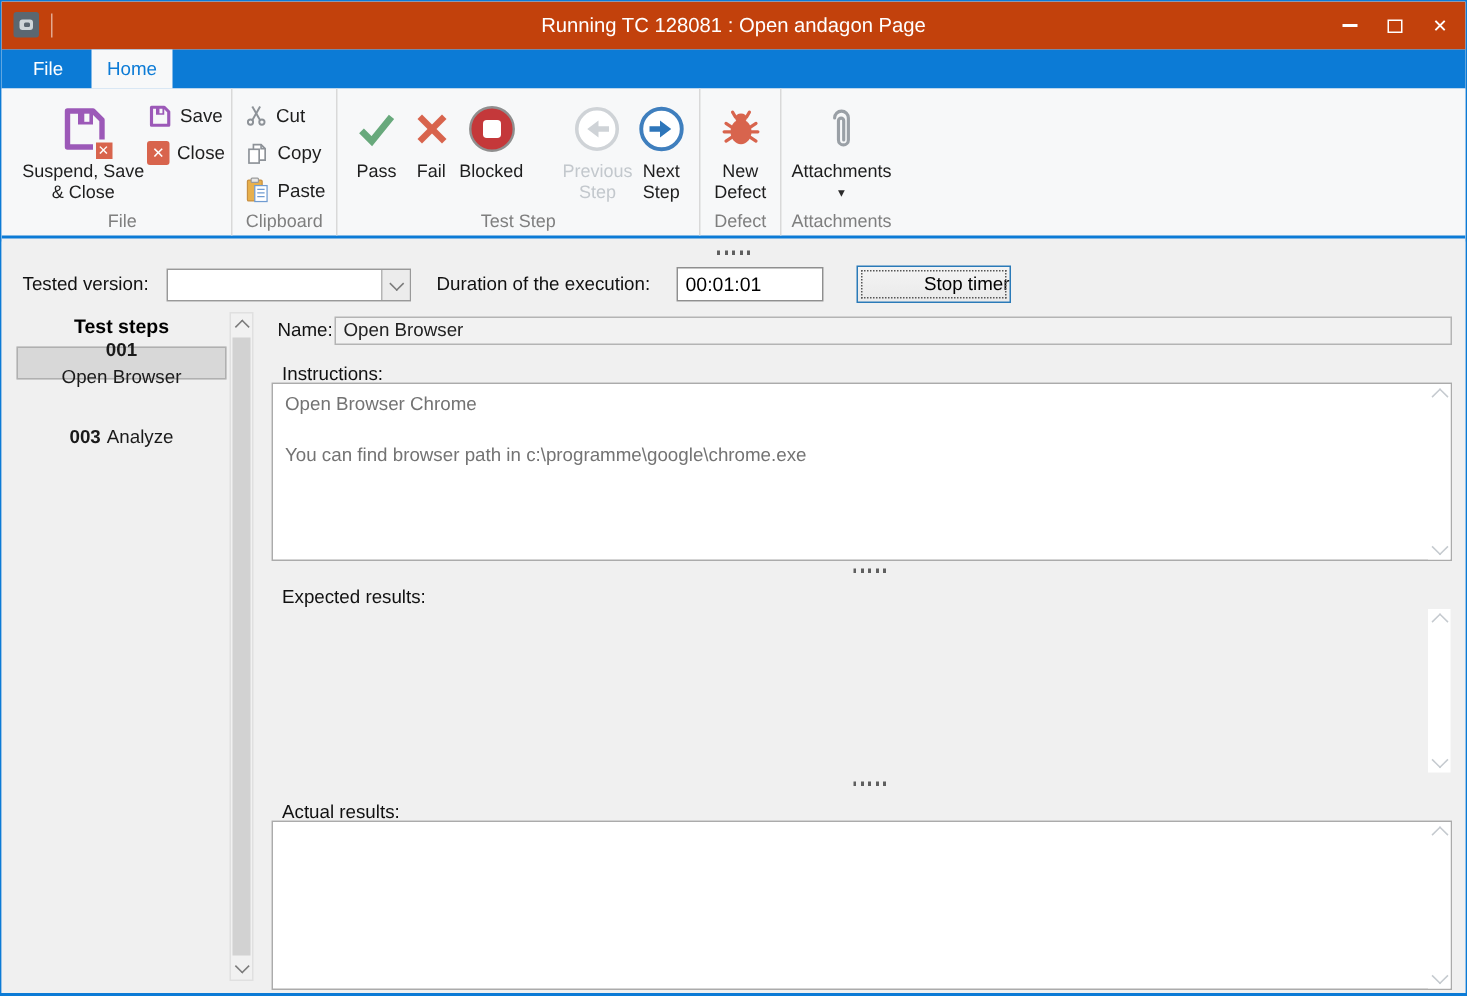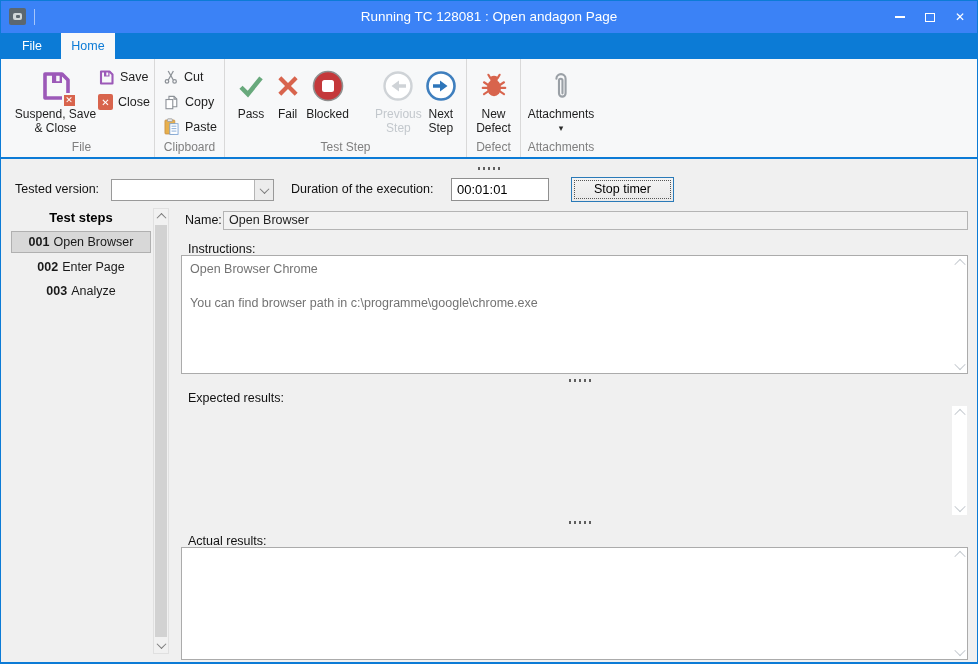--- a/index.html
+++ b/index.html
@@ -1,21 +1,21 @@
 <!DOCTYPE html>
 <html><head>
 <meta charset="utf-8">
 <style>
   * { margin:0; padding:0; box-sizing:border-box; }
   body { font-family:"Liberation Sans","DejaVu Sans",sans-serif; background:#888; }
   .window{ position:relative; width:978px; height:664px; background:#f0f0f0;
            border:1px solid #0c7bd6; border-bottom-width:2px; overflow:hidden; }
 
   
-  .titlebar{ position:absolute; top:0; left:0; right:0; height:32px; background:#3b82f6; }
+  .titlebar{ position:absolute; top:0; left:0; right:0; height:32px; background:#c2410c; }
   .app-icon{ position:absolute; left:8px; top:7px; width:17px; height:17px; background:#5b6770;
              border-radius:2px; }
   .app-icon i{ position:absolute; left:4px; top:5px; width:9px; height:7px; background:#cfd6d9;
                border-radius:2px; }
   .app-icon i::after{ content:""; position:absolute; left:2.5px; top:2px; width:4px; height:3px;
                background:#5b6770; border-radius:1px; }
   .title-sep{ position:absolute; left:33px; top:8px; width:1px; height:16px; background:rgba(255,255,255,.55); }
   .title-text{ position:absolute; left:0; right:0; top:0; height:32px; line-height:32px;
                text-align:center; color:#fff; font-size:13.5px; }
   .win-controls{ position:absolute; right:2px; top:0; height:32px; display:flex; }
@@ -59,31 +59,31 @@
   .flabel{ position:absolute; font-size:12.5px; color:#111; }
   .combo{ position:absolute; left:110px; top:18px; width:163px; height:22px; background:#fff;
           border:1px solid #999; display:flex; }
   .combo .cfield{ flex:1; }
   .combo .cbtn{ width:19px; border-left:1px solid #b5b5b5; background:#ececec;
                 display:flex; align-items:center; justify-content:center; }
   .duration-box{ position:absolute; left:450px; top:17px; width:98px; height:23px; background:#fff;
                  border:1px solid #8f8f8f; font-size:13px; color:#000; line-height:21px; padding-left:5px; }
   .stop-btn{ position:absolute; left:570px; top:16px; width:103px; height:25px;
              background:linear-gradient(#f4f4f4,#e9e9e9); border:1px solid #2a7ab8;
-             font-size:12.5px; color:#000; text-align:center; line-height:23px; }
+             font-size:12.5px; color:#000; text-align:right; line-height:23px; }
   .stop-btn::after{ content:""; position:absolute; inset:2px; border:1px dotted #555; }
 
   
   .steps-panel{ position:absolute; left:8px; top:47px; width:160px; bottom:8px; }
   .steps-header{ position:absolute; left:0; right:16px; top:2px; text-align:center;
                  font-size:13px; font-weight:bold; color:#000; }
   .step-item{ position:absolute; left:2px; right:18px; height:22px; display:flex; align-items:center;
               justify-content:center; gap:4px; font-size:12.5px; color:#1a1a1a; }
   .step-item .num{ font-weight:bold; }
-  .step-item.selected{ background:#d8d8d8; border:1px solid #b0b0b0; }
+  .step-item.selected{ background:#d8d8d8; border:1px solid #b0b0b0;flex-direction:column; }
   .vscroll{ position:absolute; right:0; top:0; bottom:0; width:16px; background:#f1f1f1;
             border:1px solid #e0e0e0; }
   .vscroll .thumb{ position:absolute; left:1px; right:1px; top:16px; bottom:16px; background:#d2d2d2; }
   .sarrow{ position:absolute; left:0; right:0; height:15px; display:flex; align-items:center; justify-content:center; }
   .sarrow.top{ top:0; } .sarrow.bot{ bottom:0; }
   .chv{ width:7px; height:7px; border-style:solid; border-width:0 1.8px 1.8px 0; border-color:#7a7a7a; }
   .chv.up{ transform:rotate(-135deg) translate(-1px,-1px); }
   .chv.down{ transform:rotate(45deg) translate(-1px,-1px); }
   .chv.faint{ border-color:#c5cacf; width:8px; height:8px; }
 
@@ -304,24 +304,20 @@
     <div class="flabel" style="left:290px; top:21px">Duration of the execution:</div>
     <div class="duration-box">00:01:01</div>
     <div class="stop-btn">Stop timer</div>
 
     <div class="steps-panel">
       <div class="steps-header">Test steps</div>
       <div class="step-item selected" style="top:23px">
         <span class="num">001</span>
         <span>Open Browser</span>
       </div>
-      <div class="step-item" style="top:48px">
-        <span class="num">002</span>
-        <span>Enter Page</span>
-      </div>
       <div class="step-item" style="top:72px">
         <span class="num">003</span>
         <span>Analyze</span>
       </div>
       <div class="vscroll">
         <div class="thumb"></div>
         <div class="sarrow top">
             <span class="chv up"></span>
           </div>
         <div class="sarrow bot">

